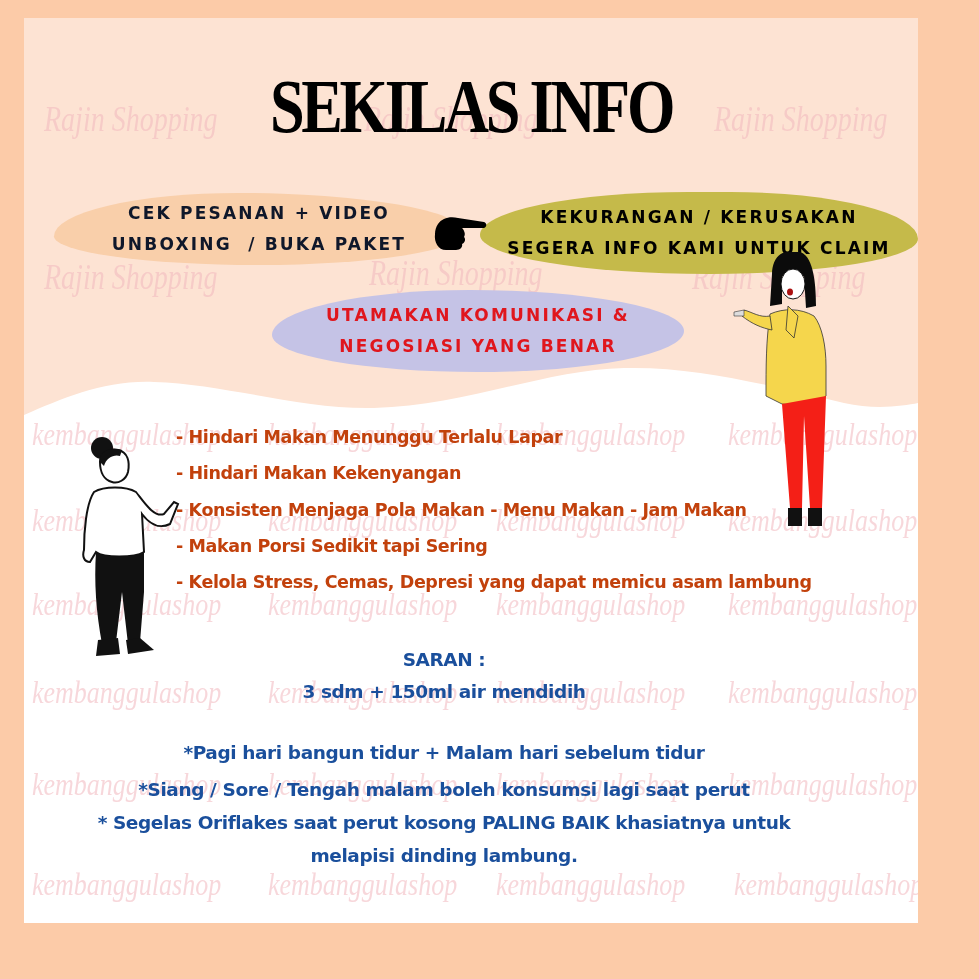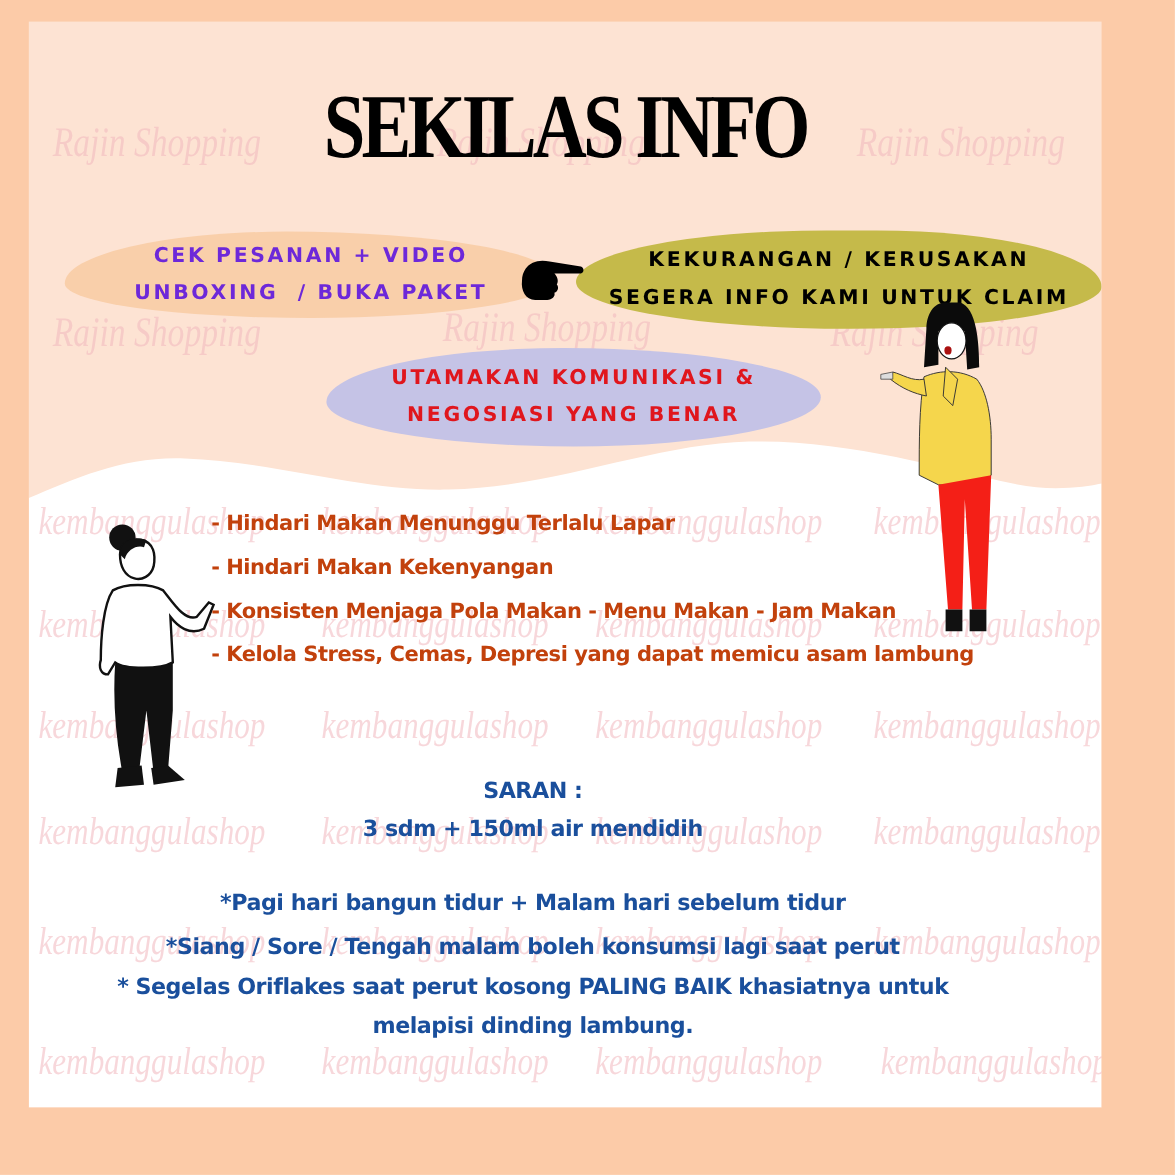--- a/index.html
+++ b/index.html
@@ -4,21 +4,21 @@
 <style>
   html, body { margin:0; padding:0; }
   body { width:979px; height:979px; background:#fccba8; position:relative; overflow:hidden; font-family:"DejaVu Sans", sans-serif; }
   .card { position:absolute; left:24px; top:18px; width:894px; height:905px; background:#fde3d3; overflow:hidden; }
   .white-wave { position:absolute; left:0; top:0; width:894px; height:905px; }
   .wm { position:absolute; font-family:"Liberation Serif", serif; font-style:italic; color:#f2b8be; opacity:0.55; white-space:nowrap; letter-spacing:0px; transform:scaleY(1.25); }
   .wm.top { font-size:28px; }
   .wm.bot { font-size:26px; }
   .title { position:absolute; left:0; width:894px; top:50px; text-align:center; font-family:"Liberation Serif", serif; font-weight:bold; font-size:76px; letter-spacing:-4px; color:#000; transform:scaleX(0.82); transform-origin:center; line-height:1; }
   .blob { position:absolute; display:flex; align-items:center; justify-content:center; text-align:center; font-family:"DejaVu Sans", sans-serif; font-weight:bold; letter-spacing:2.2px; line-height:31px; font-size:17px; }
-  .blob1 { left:30px; top:175px; width:410px; height:72px; background:#f9cfaa; border-radius:45% 55% 50% 50% / 60% 55% 45% 40%; color:#6d28d9; }
+  .blob1 { left:30px; top:175px; width:410px; height:72px; background:#f9cfaa; border-radius:45% 55% 50% 50% / 60% 55% 45% 40%; color:#0f172a; }
   .blob2 { left:456px; top:174px; width:438px; height:82px; background:#c5ba4a; border-radius:50% 45% 50% 55% / 55% 60% 45% 50%; color:#000; }
   .blob3 { left:248px; top:272px; width:412px; height:82px; background:#c5c3e6; border-radius:48% 52% 50% 50% / 55% 50% 50% 45%; color:#e0161d; }
   .hand { position:absolute; left:408px; top:192px; width:56px; height:42px; }
   .tips { position:absolute; left:152px; top:404px; font-family:"DejaVu Sans", sans-serif; font-weight:bold; font-size:17.5px; color:#c2410c; letter-spacing:-0.4px; }
   .tips div { height:36.3px; line-height:30px; white-space:nowrap; }
   .saran { position:absolute; left:0; width:840px; text-align:center; font-family:"DejaVu Sans", sans-serif; font-weight:bold; color:#1a4f9c; font-size:18.5px; letter-spacing:-0.4px; }
   .saran div { white-space:nowrap; }
   .fig { position:absolute; }
 </style>
 </head>
@@ -106,20 +106,21 @@
     <path d="M20,60 C30,54 52,54 62,60 C70,70 80,86 90,82 L100,70 L104,72 L96,92 C84,98 74,90 68,82 L70,120 C60,126 30,126 22,120 L16,130 C10,130 8,124 10,118 C10,100 12,72 20,60 Z" fill="#fff" stroke="#111" stroke-width="2"></path>
     <path d="M22,120 C30,126 60,126 70,120 L70,160 L66,210 L54,212 L48,160 L42,210 L28,212 C22,180 20,150 22,120 Z" fill="#111"></path>
     <path d="M24,208 L44,206 L46,222 L22,224 Z" fill="#111"></path>
     <path d="M52,208 L66,206 L80,218 L54,222 Z" fill="#111"></path>
   </svg>
 
   <div class="tips">
     <div>- Hindari Makan Menunggu Terlalu Lapar</div>
     <div>- Hindari Makan Kekenyangan</div>
     <div>- Konsisten Menjaga Pola Makan - Menu Makan - Jam Makan</div>
+    <div>- Makan Porsi Sedikit tapi Sering</div>
     <div>- Kelola Stress, Cemas, Depresi yang dapat memicu asam lambung</div>
   </div>
 
   <div class="saran" style="top:628px;">
     <div style="height:32px;line-height:28px;">SARAN :</div>
     <div style="height:33px;line-height:28px;">3 sdm + 150ml air mendidih</div>
     <div style="height:33px;line-height:28px;margin-top:28px;">*Pagi hari bangun tidur + Malam hari sebelum tidur</div>
   </div>
   <div class="saran" style="top:758px;">
     <div style="height:33px;line-height:28px;">*Siang / Sore / Tengah malam boleh konsumsi lagi saat perut</div>

